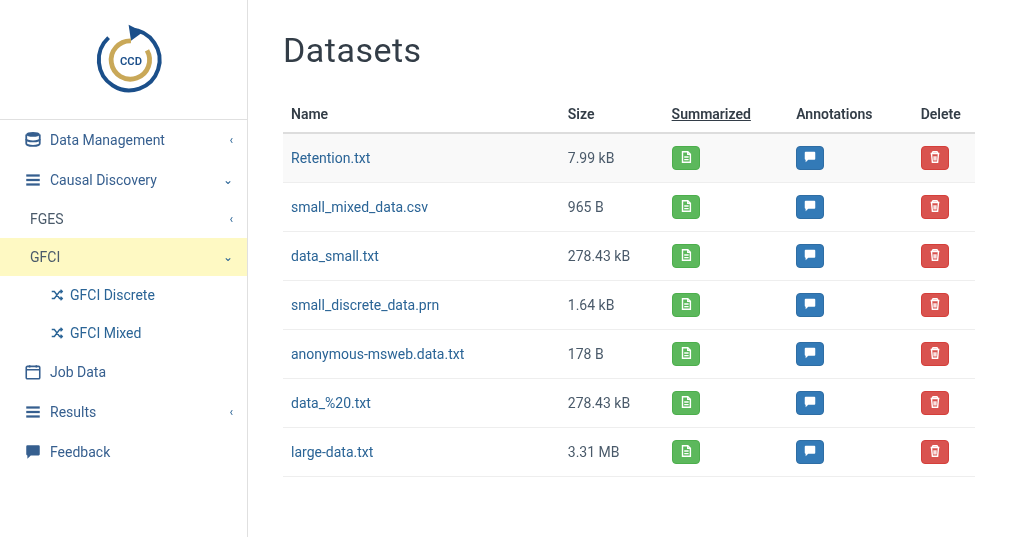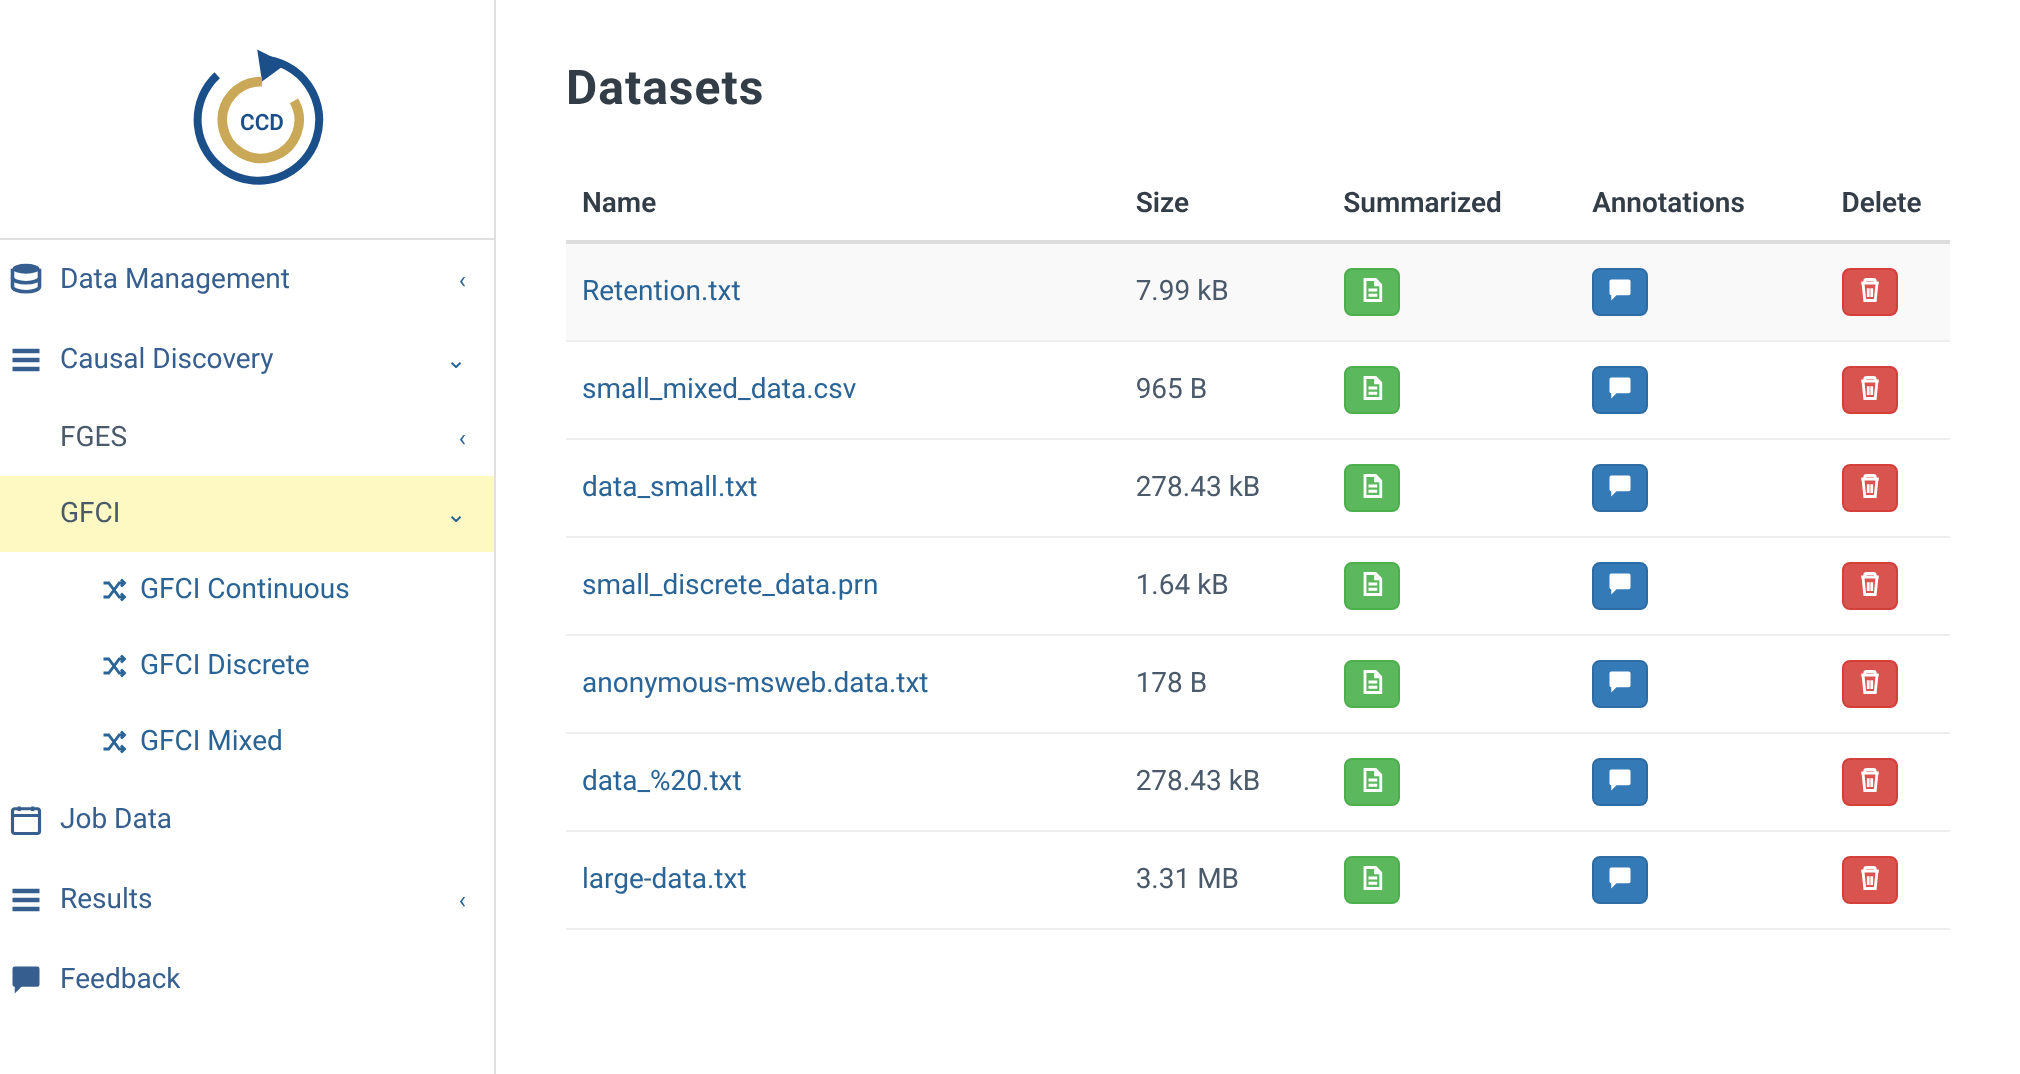--- a/index.html
+++ b/index.html
@@ -26,21 +26,21 @@
     align-items: center;
     justify-content: center;
     border-bottom: 1px solid #e0e0e0;
     padding-left: 14px;
   }
   .logo-wrap svg { width: 80px; height: 80px; }
   .nav { flex: 1; overflow-y: auto; }
   .nav-item {
     display: flex;
     align-items: center;
-    padding: 11px 4px;
+    padding: 11px 24px;
     color: #2a6496;
     cursor: pointer;
     position: relative;
   }
   .nav-item.top-level { color: #365f8f; }
   .nav-item .icon-slot {
     width: 18px;
     display: inline-flex;
     justify-content: center;
     margin-right: 8px;
@@ -65,22 +65,22 @@
     font-size: 14px;
   }
   .nav-subsub .nav-item .icon-slot { width: 14px; margin-right: 6px; }
   .main {
     flex: 1;
     padding: 30px 35px 20px 35px;
     overflow-y: auto;
     position: relative;
   }
   h1 {
-    font-size: 24px;
-    font-weight: 700;
+    font-size: 34px;
+    font-weight: 400;
     color: #333d47;
     margin-bottom: 26px;
     letter-spacing: 0.5px;
   }
   table {
     width: 100%;
     border-collapse: collapse;
   }
   th {
     text-align: left;
@@ -110,21 +110,21 @@
     cursor: pointer;
     color: #fff;
     border: none;
   }
   .btn-green { background: #5cb85c; border: 1px solid #4cae4c; }
   .btn-blue  { background: #337ab7; border: 1px solid #2e6da4; }
   .btn-red   { background: #d9534f; border: 1px solid #d43f3a; }
   .btn-icon svg { width: 14px; height: 14px; }
   .col-name { width: 40%; }
   .col-size { width: 15%; }
-  .col-sum  { width: 18%; }
+  .col-sum  { width: 18%; text-decoration: underline; }
   .col-ann  { width: 18%; }
   .col-del  { width: 9%; }
 </style>
 </head>
 <body>
 
 <div class="layout">
   <aside class="sidebar">
     <div class="logo-wrap">
       <svg viewBox="0 0 100 100">
@@ -165,29 +165,20 @@
         <div class="nav-item">
           <span>FGES</span>
           <span class="chevron">‹</span>
         </div>
         <div class="nav-item active">
           <span>GFCI</span>
           <span class="chevron">⌄</span>
         </div>
 
         <div class="nav-subsub">
-          <div class="nav-item">
-            <span class="icon-slot">
-              <svg viewBox="0 0 16 16" fill="none" stroke="currentColor" stroke-width="1.6">
-                  <path d="M2 4h3l6 8h3M2 12h3l6-8h3"></path>
-                  <path d="M12 2l2 2-2 2M12 10l2 2-2 2"></path>
-                </svg>
-            </span>
-            <span>GFCI Continuous</span>
-          </div>
           <div class="nav-item">
             <span class="icon-slot">
               <svg viewBox="0 0 16 16" fill="none" stroke="currentColor" stroke-width="1.6">
                   <path d="M2 4h3l6 8h3M2 12h3l6-8h3"></path>
                   <path d="M12 2l2 2-2 2M12 10l2 2-2 2"></path>
                 </svg>
             </span>
             <span>GFCI Discrete</span>
           </div>
           <div class="nav-item">

